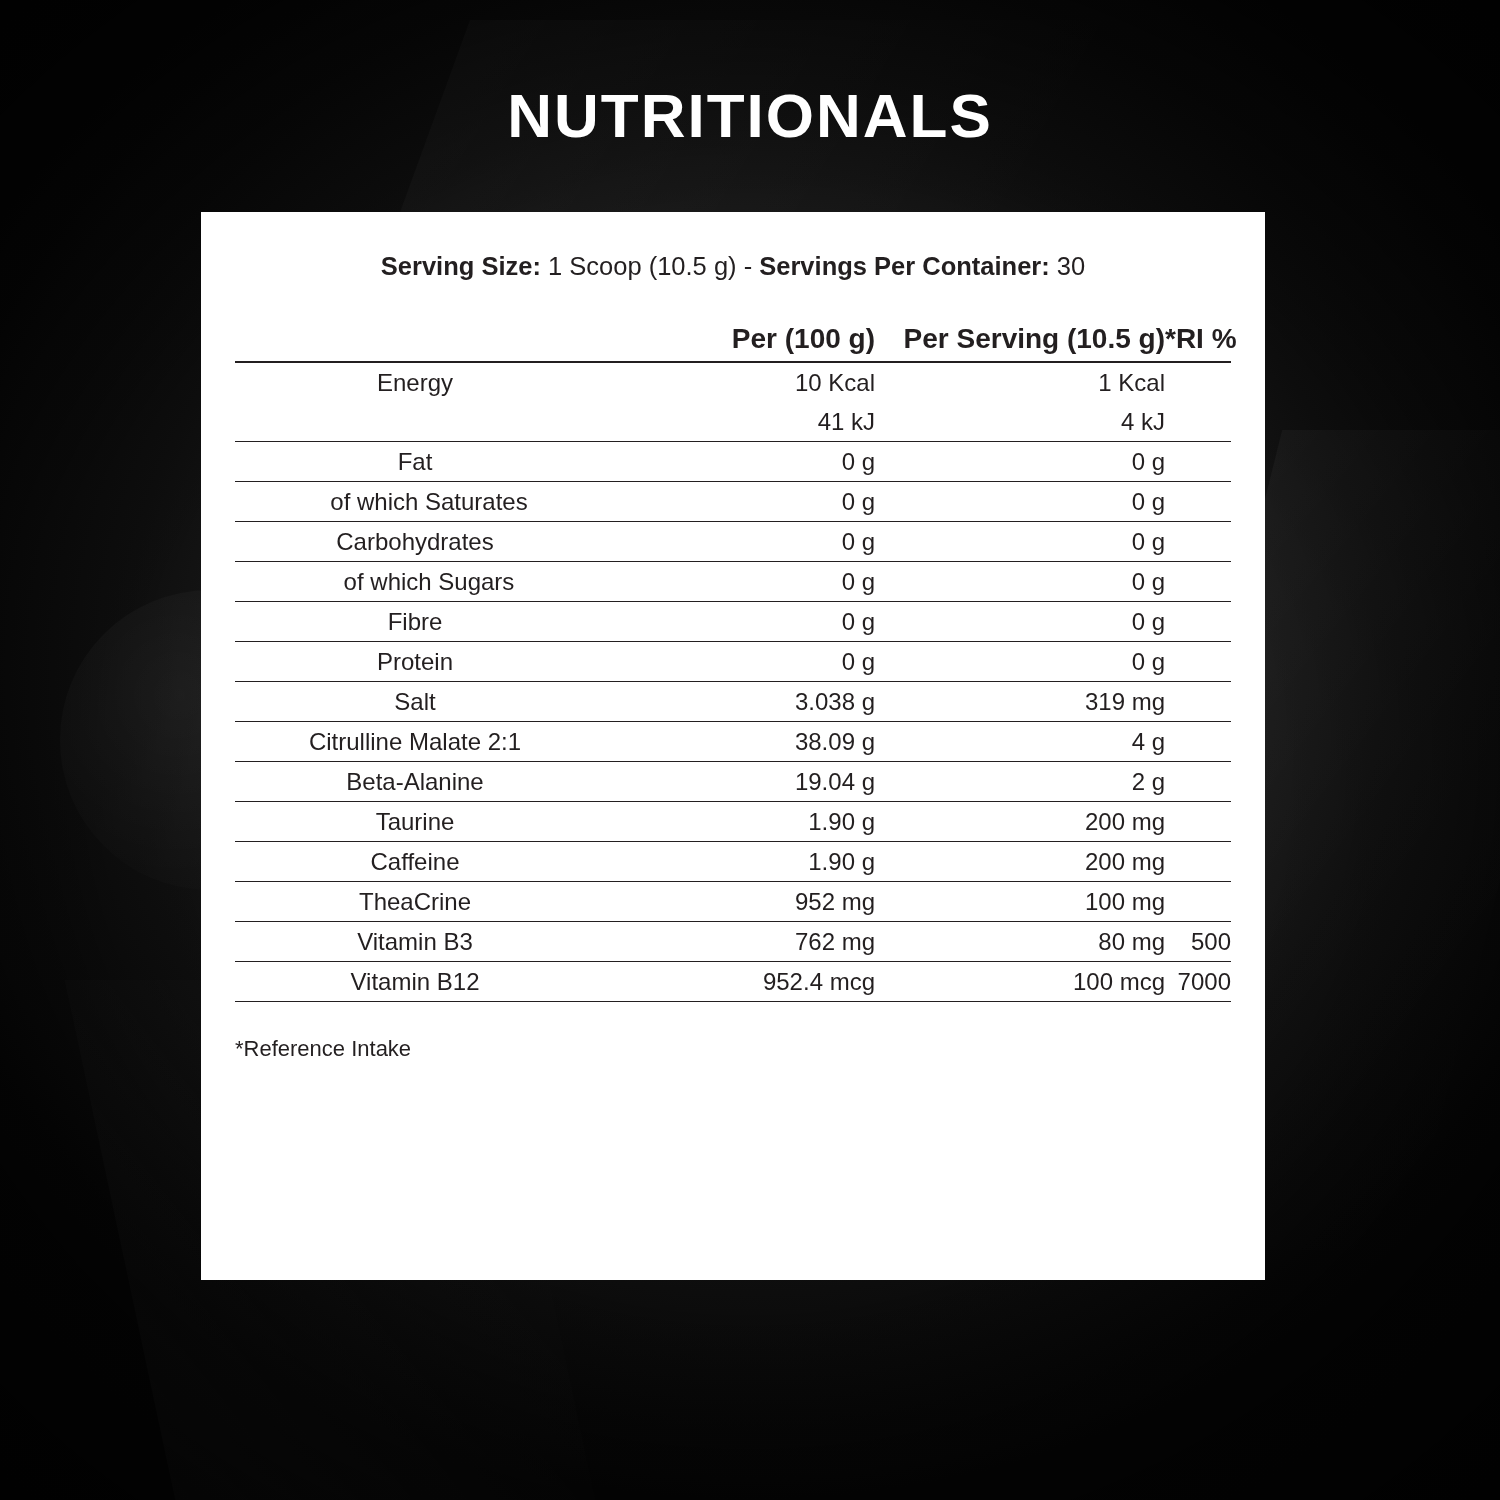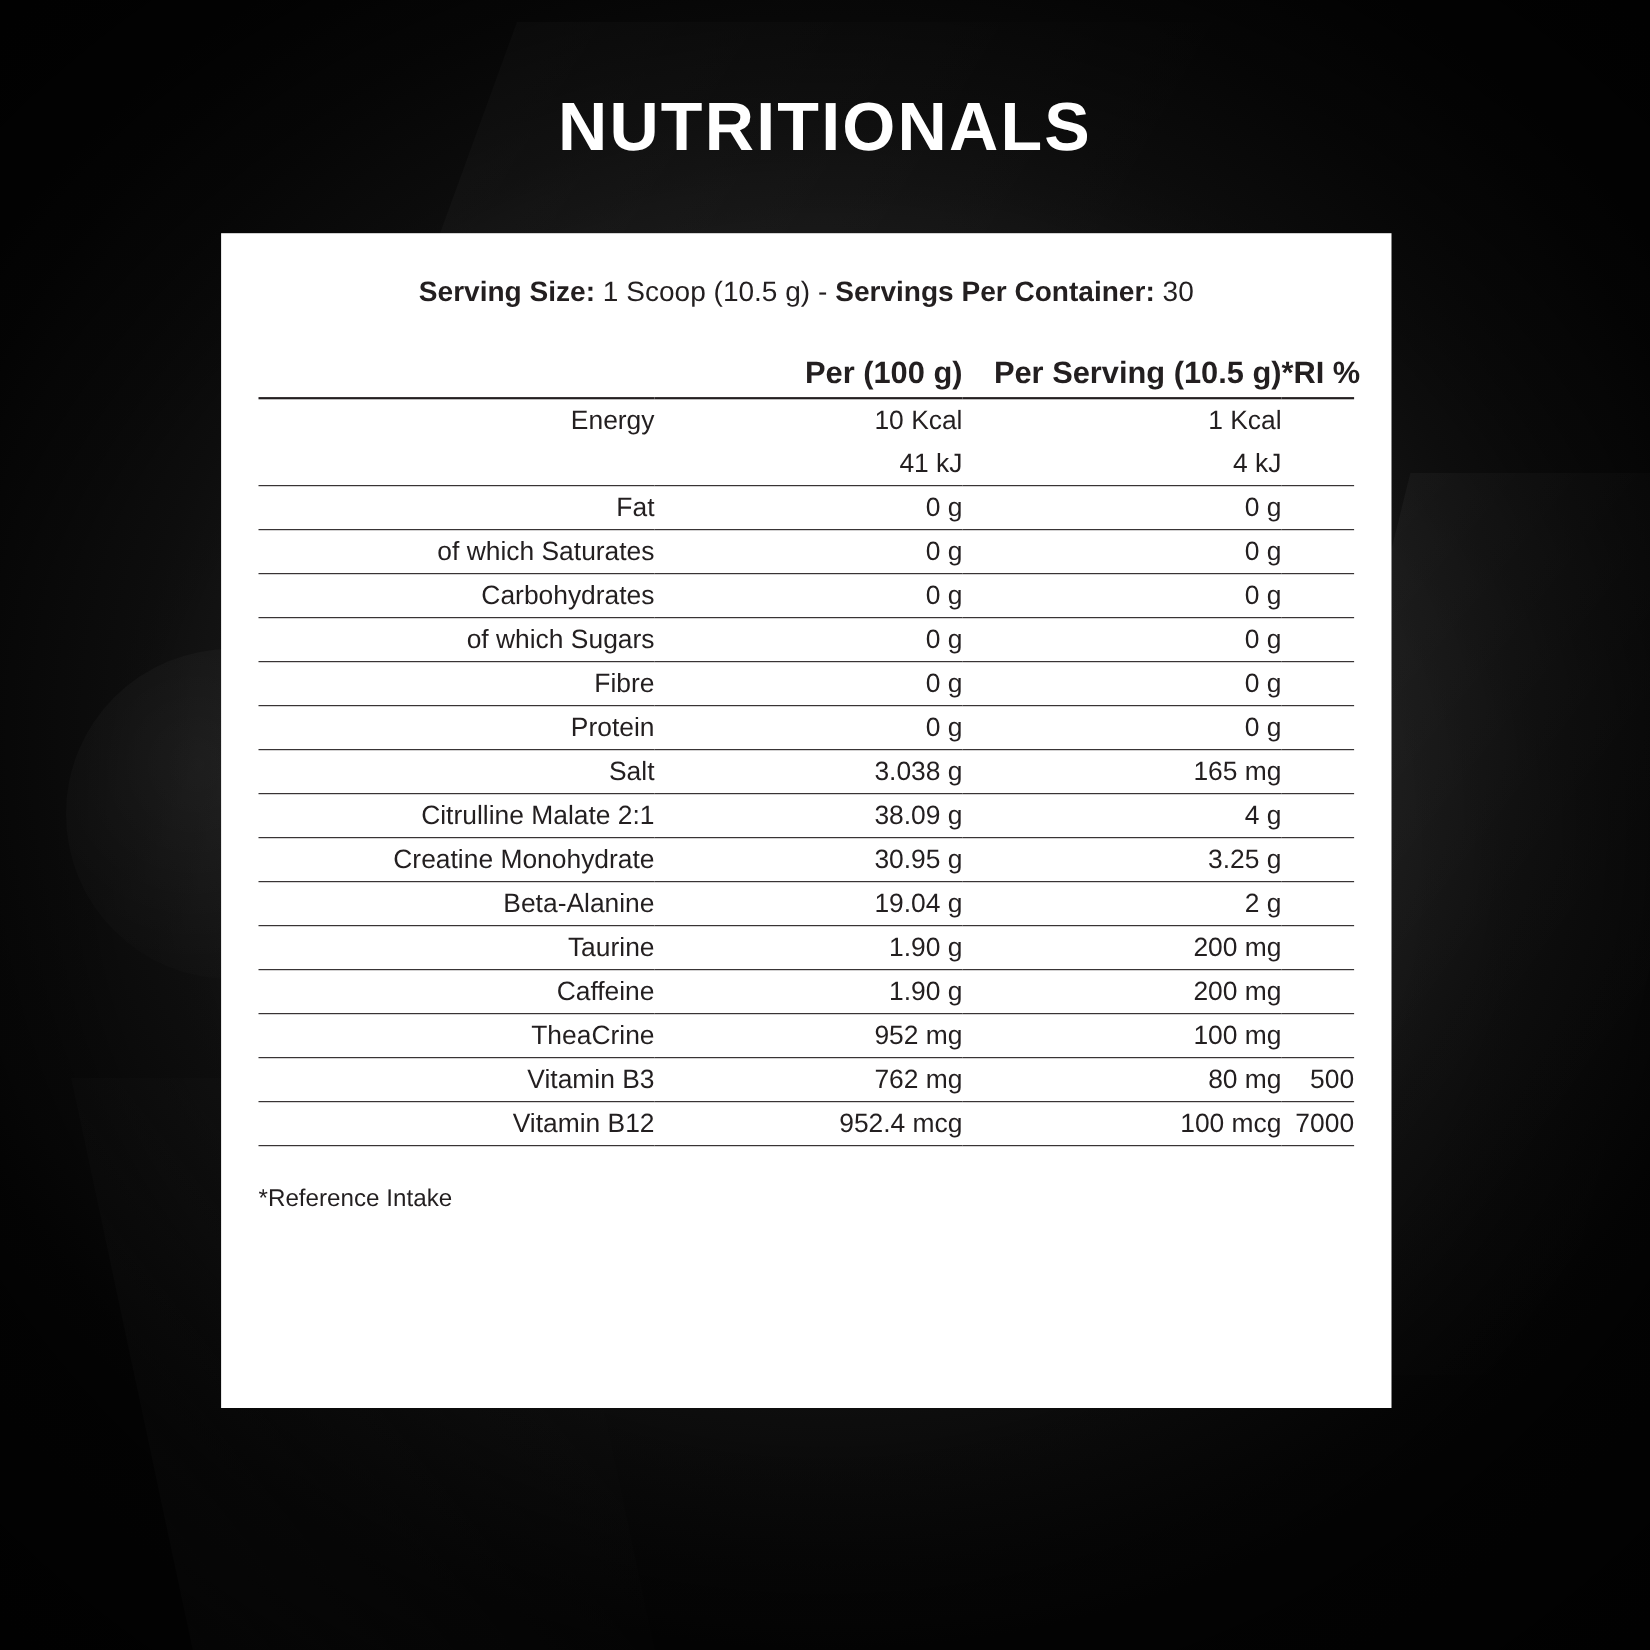--- a/index.html
+++ b/index.html
@@ -130,21 +130,21 @@
 
   table.nutri tbody td {
     padding: 6px 0 5px 0;
     font-size: 24px;
     white-space: nowrap;
     vertical-align: bottom;
   }
   table.nutri tbody tr.rule td {
     border-bottom: 1px solid #231f20;
   }
-  td.name { text-align: right; }
+  td.name { text-align: center; }
   td.name.indent { padding-left: 28px; }
   td.val { text-align: right; }
   td.ri  { text-align: right; }
 
   tr.energy-second td { padding-top: 1px; }
 
   .footnote {
     margin: 34px 0 0 2px;
     font-size: 22px;
     color: #231f20;
@@ -233,33 +233,27 @@
           </tr>
           <tr class="rule">
             <td class="name">Protein</td>
             <td class="val">0 g</td>
             <td class="val">0 g</td>
             <td class="ri"></td>
           </tr>
           <tr class="rule">
             <td class="name">Salt</td>
             <td class="val">3.038 g</td>
-            <td class="val">165 mg</td>
+            <td class="val">319 mg</td>
             <td class="ri"></td>
           </tr>
           <tr class="rule">
             <td class="name">Citrulline Malate 2:1</td>
             <td class="val">38.09 g</td>
             <td class="val">4 g</td>
-            <td class="ri"></td>
-          </tr>
-          <tr class="rule">
-            <td class="name">Creatine Monohydrate</td>
-            <td class="val">30.95 g</td>
-            <td class="val">3.25 g</td>
             <td class="ri"></td>
           </tr>
           <tr class="rule">
             <td class="name">Beta-Alanine</td>
             <td class="val">19.04 g</td>
             <td class="val">2 g</td>
             <td class="ri"></td>
           </tr>
           <tr class="rule">
             <td class="name">Taurine</td>

